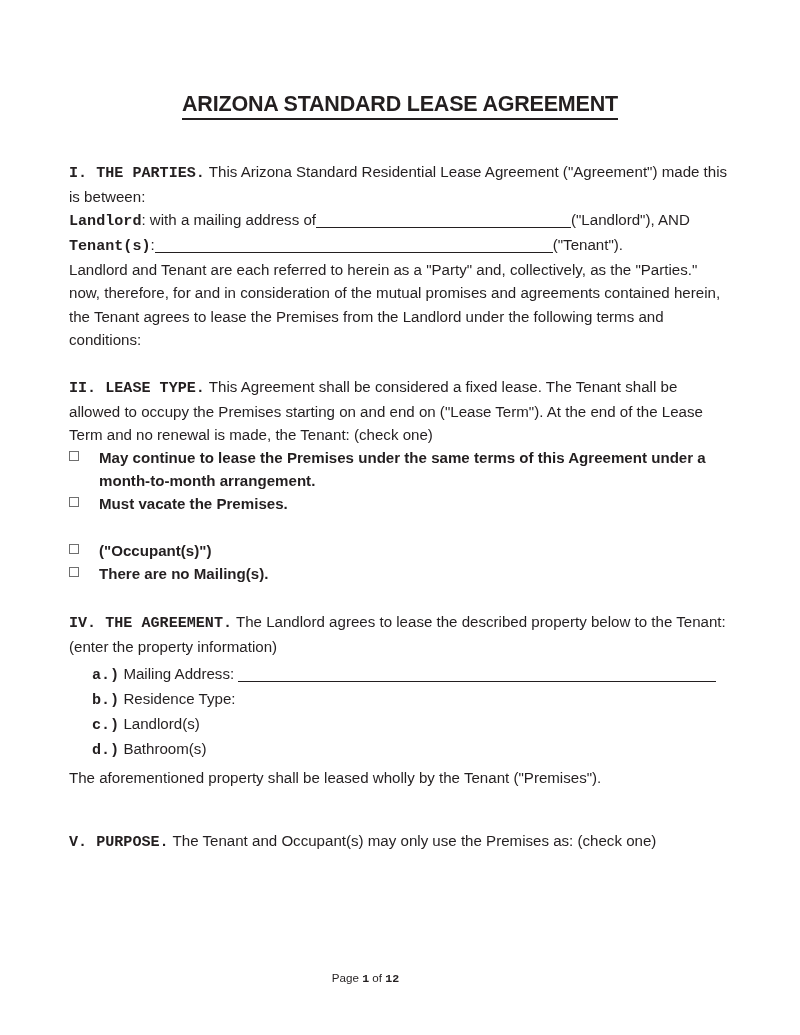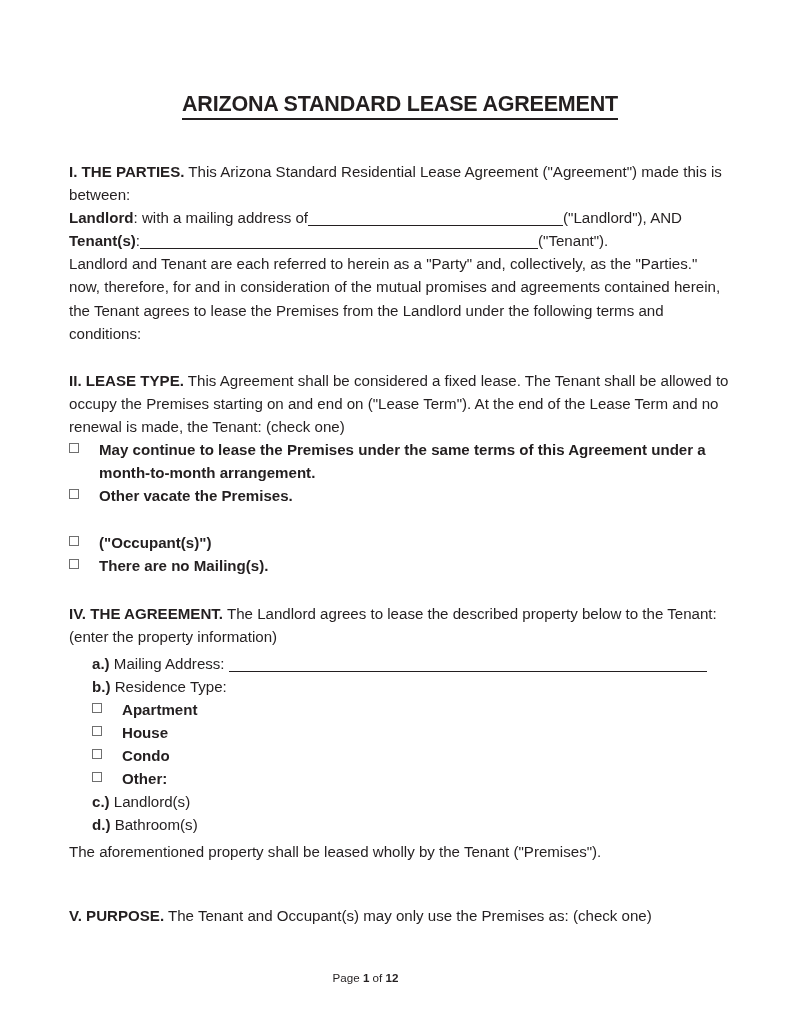--- a/index.html
+++ b/index.html
@@ -47,21 +47,21 @@
   }
   .section {
     margin: 0;
   }
   .gap-md { height: 24px; }
   .gap-lg { height: 40px; }
   .para {
     margin: 0;
     text-indent: 0;
   }
-  b, .bold { font-weight: bold; }
+  b, .bold { font-weight: bold; font-family: Liberation Mono, monospace; }
   .fill-line {
     display: inline-block;
     border-bottom: 1.4px solid #231f20;
     vertical-align: -3px;
   }
   .fill-landlord { width: 255px; }
   .fill-tenant   { width: 398px; }
   .fill-address  { width: 478px; }
   ul.cklist {
     list-style: none;
@@ -122,48 +122,40 @@
       <p class="para"><b>Tenant(s)</b><span>:</span><span class="fill-line fill-tenant"></span><span>("Tenant").</span></p>
       <p class="para">Landlord and Tenant are each referred to herein as a "Party" and, collectively, as the "Parties." now, therefore, for and in consideration of the mutual promises and agreements contained herein, the Tenant agrees to lease the Premises from the Landlord under the following terms and conditions:</p>
     </div>
 
     <div class="gap-md"></div>
 
     <div class="section">
       <p class="para"><b>II. LEASE TYPE.</b><span> This Agreement shall be considered a fixed lease. The Tenant shall be allowed to occupy the Premises starting on and end on ("Lease Term"). At the end of the Lease Term and no renewal is made, the Tenant: (check one)</span></p>
       <ul class="cklist ind-1">
         <li><span class="ckbox"></span><span>May continue to lease the Premises under the same terms of this Agreement under a month-to-month arrangement.</span></li>
-        <li><span class="ckbox"></span><span>Other vacate the Premises.</span></li>
+        <li><span class="ckbox"></span><span>Must vacate the Premises.</span></li>
       </ul>
     </div>
 
     <div class="gap-md"></div>
 
     <div class="section">
       <ul class="cklist ind-2">
         <li><span class="ckbox"></span><span>("Occupant(s)")</span></li>
         <li><span class="ckbox"></span><span>There are no Mailing(s).</span></li>
       </ul>
     </div>
 
     <div class="gap-md"></div>
 
     <div class="section">
       <p class="para"><b>IV. THE AGREEMENT.</b><span> The Landlord agrees to lease the described property below to the Tenant: (enter the property information)</span></p>
       <ul class="abcd">
         <li><b class="label-b">a.)</b><span> Mailing Address: </span><span class="fill-line fill-address"></span></li>
         <li><b class="label-b">b.)</b><span> Residence Type:</span></li>
-        <li>
-          <ul class="cklist ind-2">
-            <li><span class="ckbox"></span><span>Apartment</span></li>
-            <li><span class="ckbox"></span><span>House</span></li>
-            <li><span class="ckbox"></span><span>Condo</span></li>
-            <li><span class="ckbox"></span><span>Other:</span></li>
-          </ul>
-        </li>
         <li><b class="label-b">c.)</b><span> Landlord(s)</span></li>
         <li><b class="label-b">d.)</b><span> Bathroom(s)</span></li>
       </ul>
       <p class="para">The aforementioned property shall be leased wholly by the Tenant ("Premises").</p>
     </div>
 
     <div class="gap-lg"></div>
 
     <div class="section">
       <p class="para"><b>V. PURPOSE.</b><span> The Tenant and Occupant(s) may only use the Premises as: (check one)</span></p>

